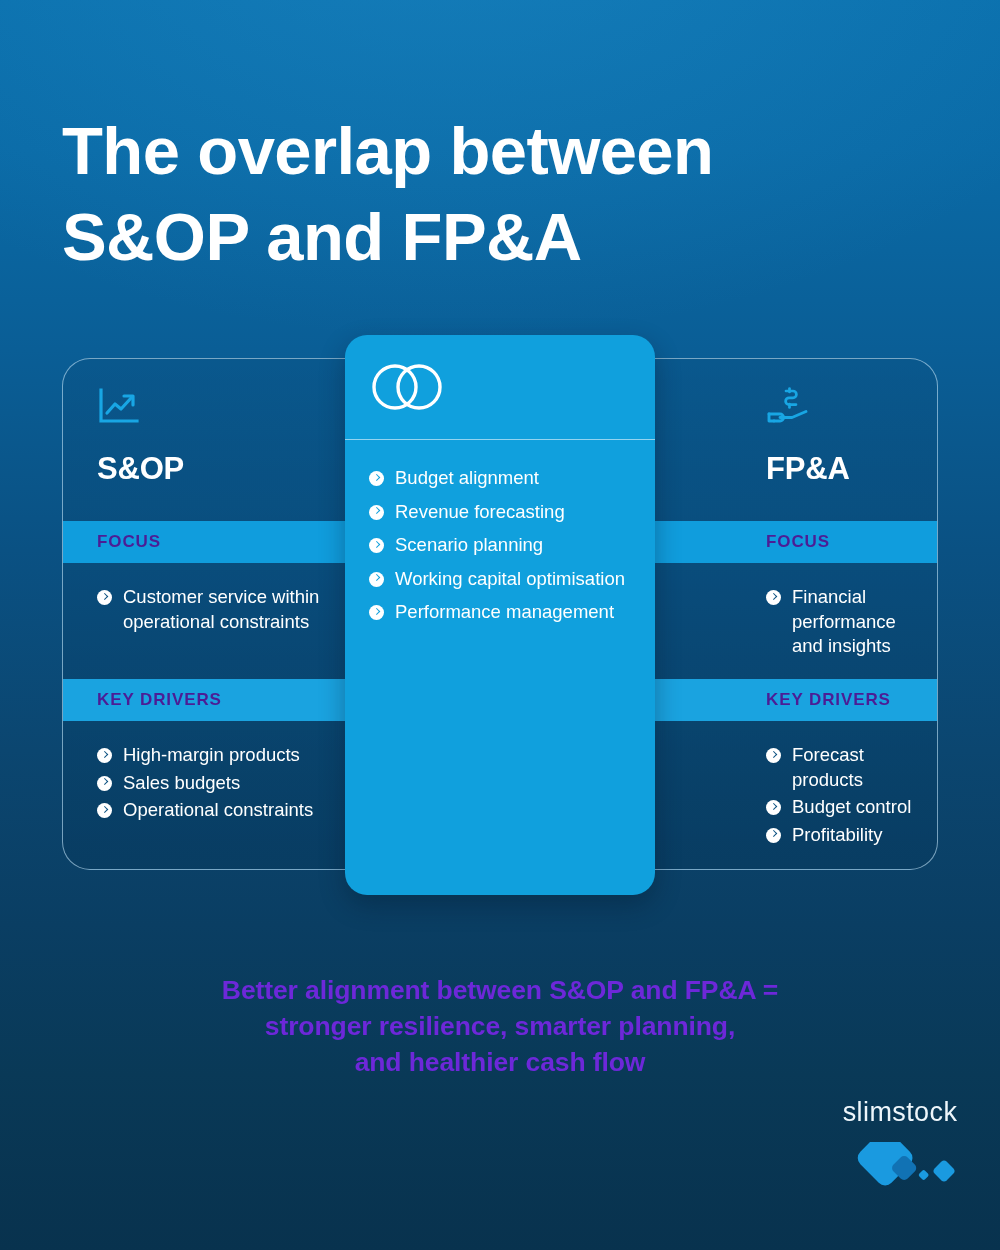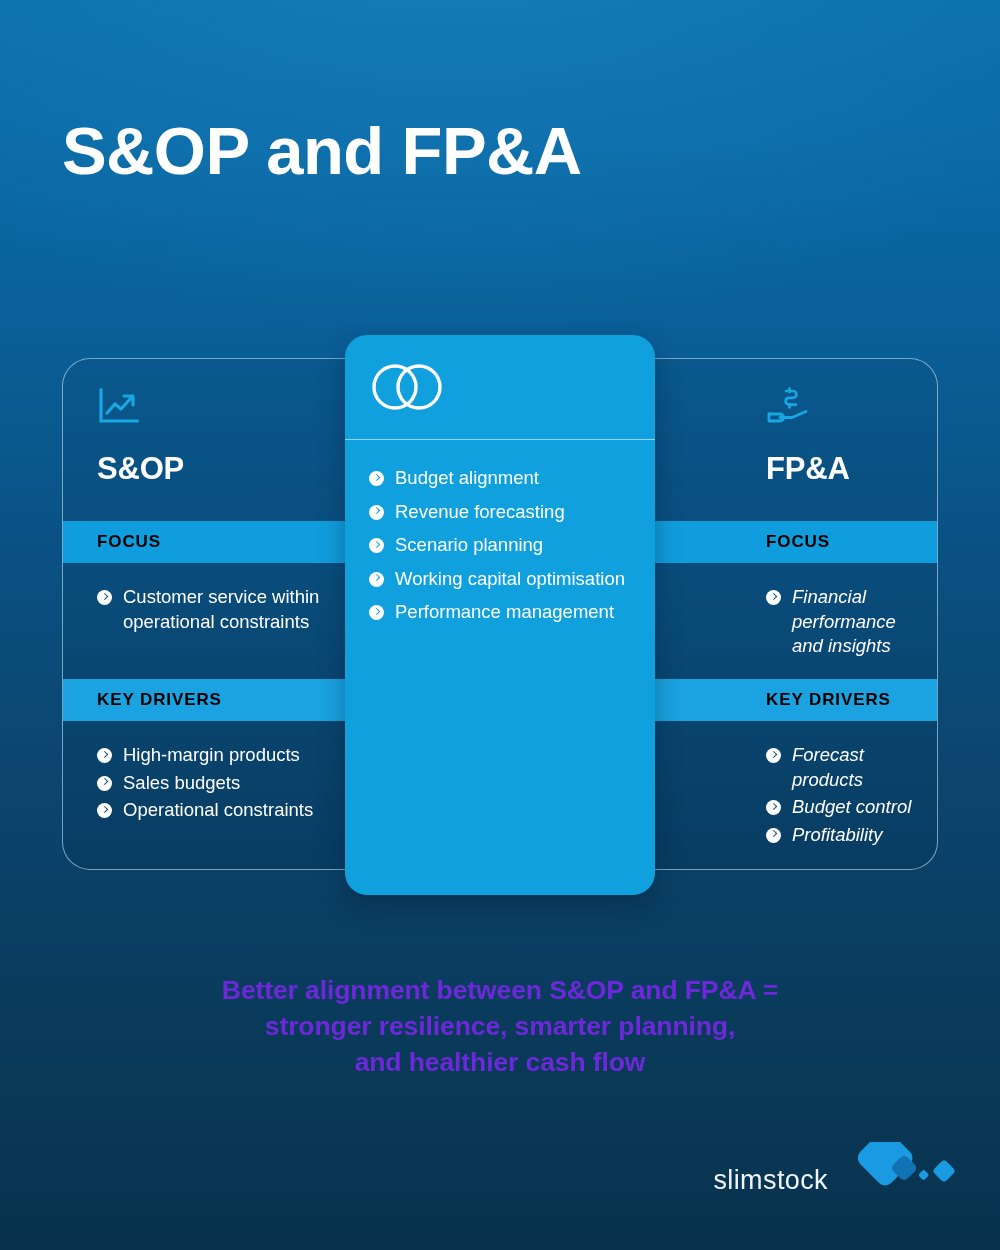--- a/index.html
+++ b/index.html
@@ -90,30 +90,30 @@
   }
 
   .band {
     height:42px;
     background:#109ddd;
     display:flex;
     align-items:center;
     font-size:17px;
     font-weight:bold;
     letter-spacing:0.9px;
-    color:#000000;
+    color:#4c1d95;
   }
   .side-card.left  .band { padding-left:34px; }
   .side-card.right .band { padding-left:326px; }
 
   .band.alt { background:#1aa3e0; }
 
   .list-area { padding-top:22px; }
   .side-card.left  .list-area { padding-left:34px; padding-right:18px; }
-  .side-card.right .list-area { padding-left:326px; padding-right:18px;font-style:italic; }
+  .side-card.right .list-area { padding-left:326px; padding-right:18px; }
 
   .focus-area-l { height:116px; }
   .focus-area-r { height:116px; }
 
   .bullet {
     display:flex;
     align-items:flex-start;
     gap:11px;
     font-size:18.5px;
     line-height:1.33;
@@ -185,34 +185,36 @@
   }
 
   
   .logo {
     position:absolute;
     right:42px;
     bottom:32px;
     display:flex;
     align-items:center;
     gap:14px;
+    flex-direction:column;
   }
   .logo-word {
     font-size:27px;
     letter-spacing:0.4px;
     color:#eef6fb;
     font-weight:normal;
   }
 </style>
 </head>
 <body>
 
 <div class="bg-glow"></div>
 
 <h1 class="title">
+  <span class="l1">The overlap between</span>
   <span class="l2">S&amp;OP and FP&amp;A</span>
 </h1>
 
 <div class="cards">
 
   <section class="side-card left">
     <div class="card-head">
       <div class="head-icon">
         <svg width="44" height="40" viewBox="0 0 44 40" fill="none">
           <path d="M4 3 V34 H40" stroke="#18a6e4" stroke-width="3.2" stroke-linecap="square"></path>

